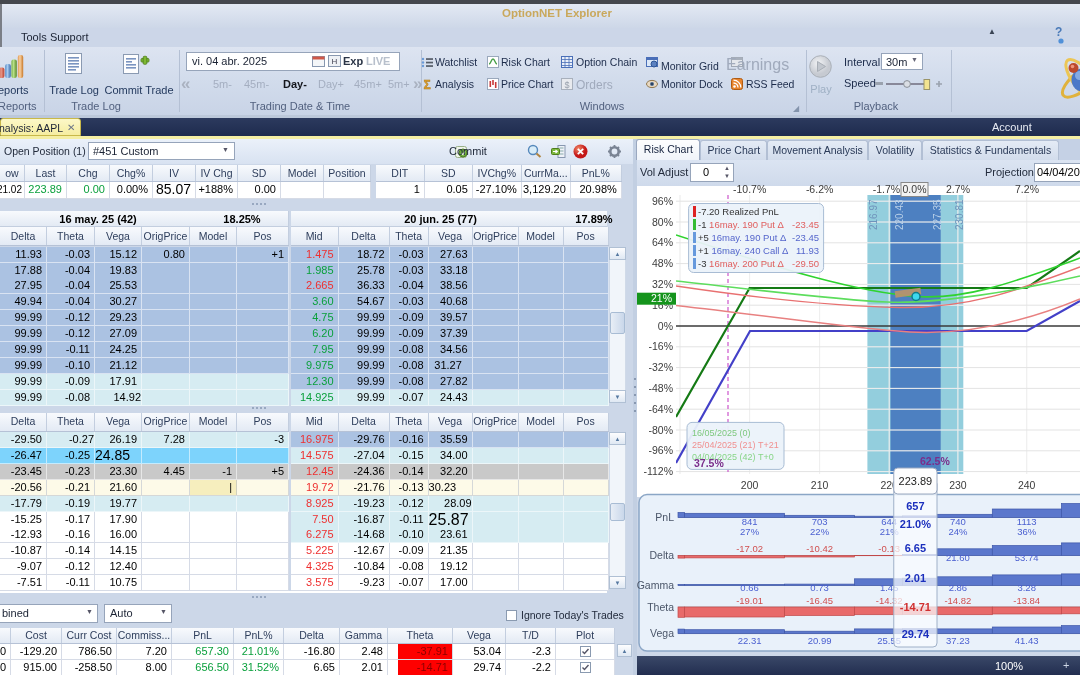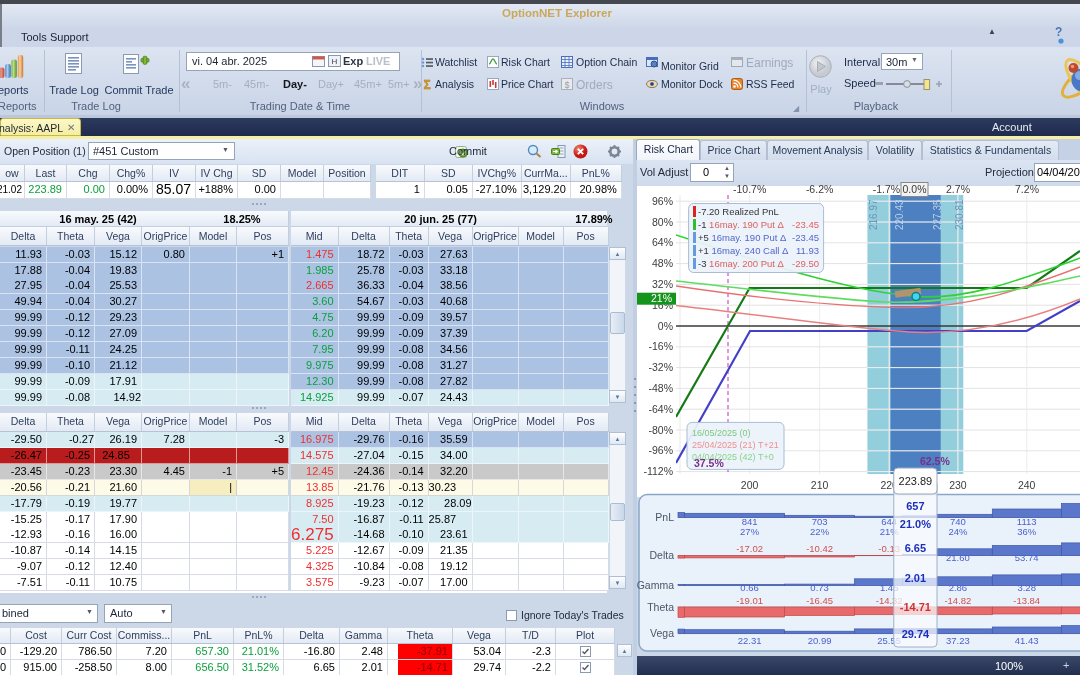--- a/index.html
+++ b/index.html
@@ -120,21 +120,21 @@
 <svg class="ab" style="left:646px;top:56px" width="12" height="12">
     <rect x="0.5" y="1.5" width="11" height="9" fill="#dce8f8" stroke="#4a6fb8"></rect>
     <rect x="0.5" y="1.5" width="11" height="2.5" fill="#4a6fb8"></rect>
     <circle cx="8" cy="8" r="3" fill="#5a80c0" stroke="#2c5494"></circle>
   </svg>
 <div class="ab" style="left:661px;top:60px;width:70px;height:12px;color:#1c2b4a;font-size:10.5px">Monitor Grid</div>
 <svg class="ab" style="left:731px;top:56px" width="12" height="12">
     <rect x="0.5" y="1.5" width="11" height="9" fill="#e4e7ec" stroke="#a0a8b4"></rect>
     <rect x="0.5" y="1.5" width="11" height="2.5" fill="#a8b0bc"></rect>
   </svg>
-<div class="ab" style="left:746px;top:56px;width:56px;height:12px;color:#a0aabc;font-size:12px">Earnings</div>
+<div class="ab" style="left:726px;top:56px;width:56px;height:12px;color:#a0aabc;font-size:16px">Earnings</div>
 <svg class="ab" style="left:421px;top:78px" width="12" height="12">
     <text x="6" y="11" font-size="12" font-weight="bold" fill="#e0a030" text-anchor="middle" stroke="#a87818" stroke-width="0.4">Σ</text>
   </svg>
 <div class="ab" style="left:435px;top:78px;width:52px;height:12px;color:#1c2b4a;font-size:10.5px">Analysis</div>
 <svg class="ab" style="left:487px;top:78px" width="12" height="12">
     <rect x="0.5" y="0.5" width="11" height="11" fill="#fff" stroke="#9aa8bc"></rect>
     <rect x="2.5" y="3" width="1.6" height="6" fill="#c83838"></rect>
     <rect x="5.2" y="2" width="1.6" height="5" fill="#c83838"></rect>
     <rect x="7.9" y="4" width="1.6" height="6" fill="#c83838"></rect>
   </svg>
@@ -439,21 +439,21 @@
     <div style="width:39px;height:100%;border-right:1px solid rgba(255,255,255,0.55);color:#000;text-align:right;padding-right:4px;line-height:15.0px;font-size:11px;overflow:hidden;">-0.08</div>
     <div style="width:44px;height:100%;border-right:1px solid rgba(255,255,255,0.55);color:#000;text-align:right;padding-right:4px;line-height:15.0px;font-size:11px;overflow:hidden;">34.56</div>
     <div style="width:46px;height:100%;border-right:1px solid rgba(255,255,255,0.55);color:;text-align:right;padding-right:4px;line-height:15.0px;font-size:11px;overflow:hidden;"></div>
     <div style="width:45px;height:100%;border-right:1px solid rgba(255,255,255,0.55);color:;text-align:right;padding-right:4px;line-height:15.0px;font-size:11px;overflow:hidden;"></div>
     <div style="width:45px;height:100%;border-right:1px solid rgba(255,255,255,0.55);color:;text-align:right;padding-right:4px;line-height:15.0px;font-size:11px;overflow:hidden;"></div>
   </div>
 <div class="ab" style="left:290.6px;top:358.3px;width:318px;height:16.0px;background:#abc2e2;border-bottom:1px solid rgba(255,255,255,0.55);display:flex">
     <div style="width:48px;height:100%;border-right:1px solid rgba(255,255,255,0.55);color:#0aa03c;text-align:right;padding-right:4px;line-height:15.0px;font-size:11px;overflow:hidden;">9.975</div>
     <div style="width:51px;height:100%;border-right:1px solid rgba(255,255,255,0.55);color:#000;text-align:right;padding-right:4px;line-height:15.0px;font-size:11px;overflow:hidden;">99.99</div>
     <div style="width:39px;height:100%;border-right:1px solid rgba(255,255,255,0.55);color:#000;text-align:right;padding-right:4px;line-height:15.0px;font-size:11px;overflow:hidden;">-0.08</div>
-    <div style="width:44px;height:100%;border-right:1px solid rgba(255,255,255,0.55);color:#000;text-align:right;padding-right:4px;line-height:15.0px;font-size:11px;overflow:hidden;">31.27</div>
+    <div style="width:44px;height:100%;border-right:1px solid rgba(255,255,255,0.55);color:#000;text-align:center;padding-right:4px;line-height:15.0px;font-size:11px;overflow:hidden;">31.27</div>
     <div style="width:46px;height:100%;border-right:1px solid rgba(255,255,255,0.55);color:;text-align:right;padding-right:4px;line-height:15.0px;font-size:11px;overflow:hidden;"></div>
     <div style="width:45px;height:100%;border-right:1px solid rgba(255,255,255,0.55);color:;text-align:right;padding-right:4px;line-height:15.0px;font-size:11px;overflow:hidden;"></div>
     <div style="width:45px;height:100%;border-right:1px solid rgba(255,255,255,0.55);color:;text-align:right;padding-right:4px;line-height:15.0px;font-size:11px;overflow:hidden;"></div>
   </div>
 <div class="ab" style="left:290.6px;top:374.3px;width:318px;height:16.0px;background:#abc2e2;border-bottom:1px solid rgba(255,255,255,0.55);display:flex">
     <div style="width:48px;height:100%;border-right:1px solid rgba(255,255,255,0.55);color:#0aa03c;text-align:right;padding-right:4px;line-height:15.0px;font-size:11px;overflow:hidden;">12.30</div>
     <div style="width:51px;height:100%;border-right:1px solid rgba(255,255,255,0.55);color:#000;text-align:right;padding-right:4px;line-height:15.0px;font-size:11px;overflow:hidden;">99.99</div>
     <div style="width:39px;height:100%;border-right:1px solid rgba(255,255,255,0.55);color:#000;text-align:right;padding-right:4px;line-height:15.0px;font-size:11px;overflow:hidden;">-0.08</div>
     <div style="width:44px;height:100%;border-right:1px solid rgba(255,255,255,0.55);color:#000;text-align:right;padding-right:4px;line-height:15.0px;font-size:11px;overflow:hidden;">27.82</div>
     <div style="width:46px;height:100%;border-right:1px solid rgba(255,255,255,0.55);color:;text-align:right;padding-right:4px;line-height:15.0px;font-size:11px;overflow:hidden;"></div>
@@ -482,24 +482,24 @@
     <div style="width:52px;height:100%;border-right:1px solid #c3cedf;color:#2e3e5c;text-align:center;line-height:17.9px;font-size:10.5px;overflow:hidden">Pos</div>
   </div>
 <div class="ab" style="left:0px;top:431.6px;width:289px;height:16.0px;background:#d6ecf2;border-bottom:1px solid rgba(255,255,255,0.55);display:flex">
     <div style="width:47px;height:100%;border-right:1px solid rgba(255,255,255,0.55);color:#000;text-align:right;padding-right:4px;line-height:15.0px;font-size:11px;overflow:hidden;">-29.50</div>
     <div style="width:48px;height:100%;border-right:1px solid rgba(255,255,255,0.55);color:#000;text-align:right;line-height:15.0px;font-size:11px;overflow:hidden;">-0.27</div>
     <div style="width:47px;height:100%;border-right:1px solid rgba(255,255,255,0.55);color:#000;text-align:right;padding-right:4px;line-height:15.0px;font-size:11px;overflow:hidden;">26.19</div>
     <div style="width:48px;height:100%;border-right:1px solid rgba(255,255,255,0.55);color:#000;text-align:right;padding-right:4px;line-height:15.0px;font-size:11px;overflow:hidden;">7.28</div>
     <div style="width:47px;height:100%;border-right:1px solid rgba(255,255,255,0.55);color:#000;text-align:right;padding-right:4px;line-height:15.0px;font-size:11px;overflow:hidden;"></div>
     <div style="width:52px;height:100%;border-right:1px solid rgba(255,255,255,0.55);color:#000;text-align:right;padding-right:4px;line-height:15.0px;font-size:11px;overflow:hidden;">-3</div>
   </div>
-<div class="ab" style="left:0px;top:447.6px;width:289px;height:16.0px;background:#b91c1c;border-bottom:1px solid rgba(255,255,255,0.55);display:flex">
+<div class="ab" style="left:0px;top:447.6px;width:289px;height:16.0px;background:#7dd3fc;border-bottom:1px solid rgba(255,255,255,0.55);display:flex">
     <div style="width:47px;height:100%;border-right:1px solid rgba(255,255,255,0.55);color:#000;text-align:right;padding-right:4px;line-height:15.0px;font-size:11px;overflow:hidden;">-26.47</div>
     <div style="width:48px;height:100%;border-right:1px solid rgba(255,255,255,0.55);color:#000;text-align:right;padding-right:4px;line-height:15.0px;font-size:11px;overflow:hidden;">-0.25</div>
-    <div style="width:47px;height:100%;border-right:1px solid rgba(255,255,255,0.55);color:#000;text-align:center;padding-right:4px;line-height:15.0px;font-size:11px;overflow:hidden;">24.85</div>
+    <div style="width:47px;height:100%;border-right:1px solid rgba(255,255,255,0.55);color:#000;text-align:left;padding-right:4px;line-height:15.0px;font-size:14px;overflow:hidden;">24.85</div>
     <div style="width:48px;height:100%;border-right:1px solid rgba(255,255,255,0.55);color:#000;text-align:right;padding-right:4px;line-height:15.0px;font-size:11px;overflow:hidden;"></div>
     <div style="width:47px;height:100%;border-right:1px solid rgba(255,255,255,0.55);color:#000;text-align:right;padding-right:4px;line-height:15.0px;font-size:11px;overflow:hidden;"></div>
     <div style="width:52px;height:100%;border-right:1px solid rgba(255,255,255,0.55);color:#000;text-align:right;padding-right:4px;line-height:15.0px;font-size:11px;overflow:hidden;"></div>
   </div>
 <div class="ab" style="left:0px;top:463.5px;width:289px;height:16.0px;background:#c9c9c9;border-bottom:1px solid rgba(255,255,255,0.55);display:flex">
     <div style="width:47px;height:100%;border-right:1px solid rgba(255,255,255,0.55);color:#000;text-align:right;padding-right:4px;line-height:15.0px;font-size:11px;overflow:hidden;">-23.45</div>
     <div style="width:48px;height:100%;border-right:1px solid rgba(255,255,255,0.55);color:#000;text-align:right;padding-right:4px;line-height:15.0px;font-size:11px;overflow:hidden;">-0.23</div>
     <div style="width:47px;height:100%;border-right:1px solid rgba(255,255,255,0.55);color:#000;text-align:right;padding-right:4px;line-height:15.0px;font-size:11px;overflow:hidden;">23.30</div>
     <div style="width:48px;height:100%;border-right:1px solid rgba(255,255,255,0.55);color:#000;text-align:right;padding-right:4px;line-height:15.0px;font-size:11px;overflow:hidden;">4.45</div>
     <div style="width:47px;height:100%;border-right:1px solid rgba(255,255,255,0.55);color:#000;text-align:right;padding-right:4px;line-height:15.0px;font-size:11px;overflow:hidden;">-1</div>
@@ -591,48 +591,48 @@
 <div class="ab" style="left:290.6px;top:463.5px;width:318px;height:16.0px;background:#c9c9c9;border-bottom:1px solid rgba(255,255,255,0.55);display:flex">
     <div style="width:48px;height:100%;border-right:1px solid rgba(255,255,255,0.55);color:#ee2f2f;text-align:right;padding-right:4px;line-height:15.0px;font-size:11px;overflow:hidden;">12.45</div>
     <div style="width:51px;height:100%;border-right:1px solid rgba(255,255,255,0.55);color:#000;text-align:right;padding-right:4px;line-height:15.0px;font-size:11px;overflow:hidden;">-24.36</div>
     <div style="width:39px;height:100%;border-right:1px solid rgba(255,255,255,0.55);color:#000;text-align:right;padding-right:4px;line-height:15.0px;font-size:11px;overflow:hidden;">-0.14</div>
     <div style="width:44px;height:100%;border-right:1px solid rgba(255,255,255,0.55);color:#000;text-align:right;padding-right:4px;line-height:15.0px;font-size:11px;overflow:hidden;">32.20</div>
     <div style="width:46px;height:100%;border-right:1px solid rgba(255,255,255,0.55);color:;text-align:right;padding-right:4px;line-height:15.0px;font-size:11px;overflow:hidden;"></div>
     <div style="width:45px;height:100%;border-right:1px solid rgba(255,255,255,0.55);color:;text-align:right;padding-right:4px;line-height:15.0px;font-size:11px;overflow:hidden;"></div>
     <div style="width:45px;height:100%;border-right:1px solid rgba(255,255,255,0.55);color:;text-align:right;padding-right:4px;line-height:15.0px;font-size:11px;overflow:hidden;"></div>
   </div>
 <div class="ab" style="left:290.6px;top:479.5px;width:318px;height:16.0px;background:#fdfae8;border-bottom:1px solid rgba(148,160,188,0.38);display:flex">
-    <div style="width:48px;height:100%;border-right:1px solid rgba(148,160,188,0.38);color:#ee2f2f;text-align:right;padding-right:4px;line-height:15.0px;font-size:11px;overflow:hidden;">13.85</div>
+    <div style="width:48px;height:100%;border-right:1px solid rgba(148,160,188,0.38);color:#ee2f2f;text-align:right;padding-right:4px;line-height:15.0px;font-size:11px;overflow:hidden;">19.72</div>
     <div style="width:51px;height:100%;border-right:1px solid rgba(148,160,188,0.38);color:#000;text-align:right;padding-right:4px;line-height:15.0px;font-size:11px;overflow:hidden;">-21.76</div>
     <div style="width:39px;height:100%;border-right:1px solid rgba(148,160,188,0.38);color:#000;text-align:right;padding-right:4px;line-height:15.0px;font-size:11px;overflow:hidden;">-0.13</div>
     <div style="width:44px;height:100%;border-right:1px solid rgba(148,160,188,0.38);color:#000;padding-right:4px;line-height:15.0px;font-size:11px;overflow:hidden;">30.23</div>
     <div style="width:46px;height:100%;border-right:1px solid rgba(148,160,188,0.38);color:;text-align:right;padding-right:4px;line-height:15.0px;font-size:11px;overflow:hidden;"></div>
     <div style="width:45px;height:100%;border-right:1px solid rgba(148,160,188,0.38);color:;text-align:right;padding-right:4px;line-height:15.0px;font-size:11px;overflow:hidden;"></div>
     <div style="width:45px;height:100%;border-right:1px solid rgba(148,160,188,0.38);color:;text-align:right;padding-right:4px;line-height:15.0px;font-size:11px;overflow:hidden;"></div>
   </div>
 <div class="ab" style="left:290.6px;top:495.5px;width:318px;height:16.0px;background:#d6ecf2;border-bottom:1px solid rgba(255,255,255,0.55);display:flex">
     <div style="width:48px;height:100%;border-right:1px solid rgba(255,255,255,0.55);color:#ee2f2f;text-align:right;padding-right:4px;line-height:15.0px;font-size:11px;overflow:hidden;">8.925</div>
     <div style="width:51px;height:100%;border-right:1px solid rgba(255,255,255,0.55);color:#000;text-align:right;padding-right:4px;line-height:15.0px;font-size:11px;overflow:hidden;">-19.23</div>
     <div style="width:39px;height:100%;border-right:1px solid rgba(255,255,255,0.55);color:#000;text-align:right;padding-right:4px;line-height:15.0px;font-size:11px;overflow:hidden;">-0.12</div>
     <div style="width:44px;height:100%;border-right:1px solid rgba(255,255,255,0.55);color:#000;text-align:right;padding-right:0;line-height:15.0px;font-size:11px;overflow:hidden;">28.09</div>
     <div style="width:46px;height:100%;border-right:1px solid rgba(255,255,255,0.55);color:;text-align:right;padding-right:4px;line-height:15.0px;font-size:11px;overflow:hidden;"></div>
     <div style="width:45px;height:100%;border-right:1px solid rgba(255,255,255,0.55);color:;text-align:right;padding-right:4px;line-height:15.0px;font-size:11px;overflow:hidden;"></div>
     <div style="width:45px;height:100%;border-right:1px solid rgba(255,255,255,0.55);color:;text-align:right;padding-right:4px;line-height:15.0px;font-size:11px;overflow:hidden;"></div>
   </div>
 <div class="ab" style="left:290.6px;top:511.5px;width:318px;height:16.0px;background:#d6ecf2;border-bottom:1px solid rgba(255,255,255,0.55);display:flex">
     <div style="width:48px;height:100%;border-right:1px solid rgba(255,255,255,0.55);color:#ee2f2f;text-align:right;padding-right:4px;line-height:15.0px;font-size:11px;overflow:hidden;">7.50</div>
     <div style="width:51px;height:100%;border-right:1px solid rgba(255,255,255,0.55);color:#000;text-align:right;padding-right:4px;line-height:15.0px;font-size:11px;overflow:hidden;">-16.87</div>
     <div style="width:39px;height:100%;border-right:1px solid rgba(255,255,255,0.55);color:#000;text-align:right;padding-right:4px;line-height:15.0px;font-size:11px;overflow:hidden;">-0.11</div>
-    <div style="width:44px;height:100%;border-right:1px solid rgba(255,255,255,0.55);color:#000;text-align:right;padding-right:18px;line-height:15.0px;font-size:11px;overflow:hidden;">25.87</div>
+    <div style="width:44px;height:100%;border-right:1px solid rgba(255,255,255,0.55);color:#000;text-align:right;padding-right:18px;line-height:15.0px;font-size:16px;overflow:hidden;">25.87</div>
     <div style="width:46px;height:100%;border-right:1px solid rgba(255,255,255,0.55);color:;text-align:right;padding-right:4px;line-height:15.0px;font-size:11px;overflow:hidden;"></div>
     <div style="width:45px;height:100%;border-right:1px solid rgba(255,255,255,0.55);color:;text-align:right;padding-right:4px;line-height:15.0px;font-size:11px;overflow:hidden;"></div>
     <div style="width:45px;height:100%;border-right:1px solid rgba(255,255,255,0.55);color:;text-align:right;padding-right:4px;line-height:15.0px;font-size:11px;overflow:hidden;"></div>
   </div>
 <div class="ab" style="left:290.6px;top:527.4px;width:318px;height:16.0px;background:#d6ecf2;border-bottom:1px solid rgba(255,255,255,0.55);display:flex">
-    <div style="width:48px;height:100%;border-right:1px solid rgba(255,255,255,0.55);color:#ee2f2f;text-align:right;padding-right:4px;line-height:15.0px;font-size:17px;overflow:hidden;">6.275</div>
+    <div style="width:48px;height:100%;border-right:1px solid rgba(255,255,255,0.55);color:#ee2f2f;text-align:right;padding-right:4px;line-height:15.0px;font-size:11px;overflow:hidden;">6.275</div>
     <div style="width:51px;height:100%;border-right:1px solid rgba(255,255,255,0.55);color:#000;text-align:right;padding-right:4px;line-height:15.0px;font-size:11px;overflow:hidden;">-14.68</div>
     <div style="width:39px;height:100%;border-right:1px solid rgba(255,255,255,0.55);color:#000;text-align:right;padding-right:4px;line-height:15.0px;font-size:11px;overflow:hidden;">-0.10</div>
     <div style="width:44px;height:100%;border-right:1px solid rgba(255,255,255,0.55);color:#000;text-align:right;padding-right:4px;line-height:15.0px;font-size:11px;overflow:hidden;">23.61</div>
     <div style="width:46px;height:100%;border-right:1px solid rgba(255,255,255,0.55);color:;text-align:right;padding-right:4px;line-height:15.0px;font-size:11px;overflow:hidden;"></div>
     <div style="width:45px;height:100%;border-right:1px solid rgba(255,255,255,0.55);color:;text-align:right;padding-right:4px;line-height:15.0px;font-size:11px;overflow:hidden;"></div>
     <div style="width:45px;height:100%;border-right:1px solid rgba(255,255,255,0.55);color:;text-align:right;padding-right:4px;line-height:15.0px;font-size:11px;overflow:hidden;"></div>
   </div>
 <div class="ab" style="left:290.6px;top:543.4px;width:318px;height:16.0px;background:#ffffff;border-bottom:1px solid rgba(148,160,188,0.38);display:flex">
     <div style="width:48px;height:100%;border-right:1px solid rgba(148,160,188,0.38);color:#ee2f2f;text-align:right;padding-right:4px;line-height:15.0px;font-size:11px;overflow:hidden;">5.225</div>
     <div style="width:51px;height:100%;border-right:1px solid rgba(148,160,188,0.38);color:#000;text-align:right;padding-right:4px;line-height:15.0px;font-size:11px;overflow:hidden;">-12.67</div>

